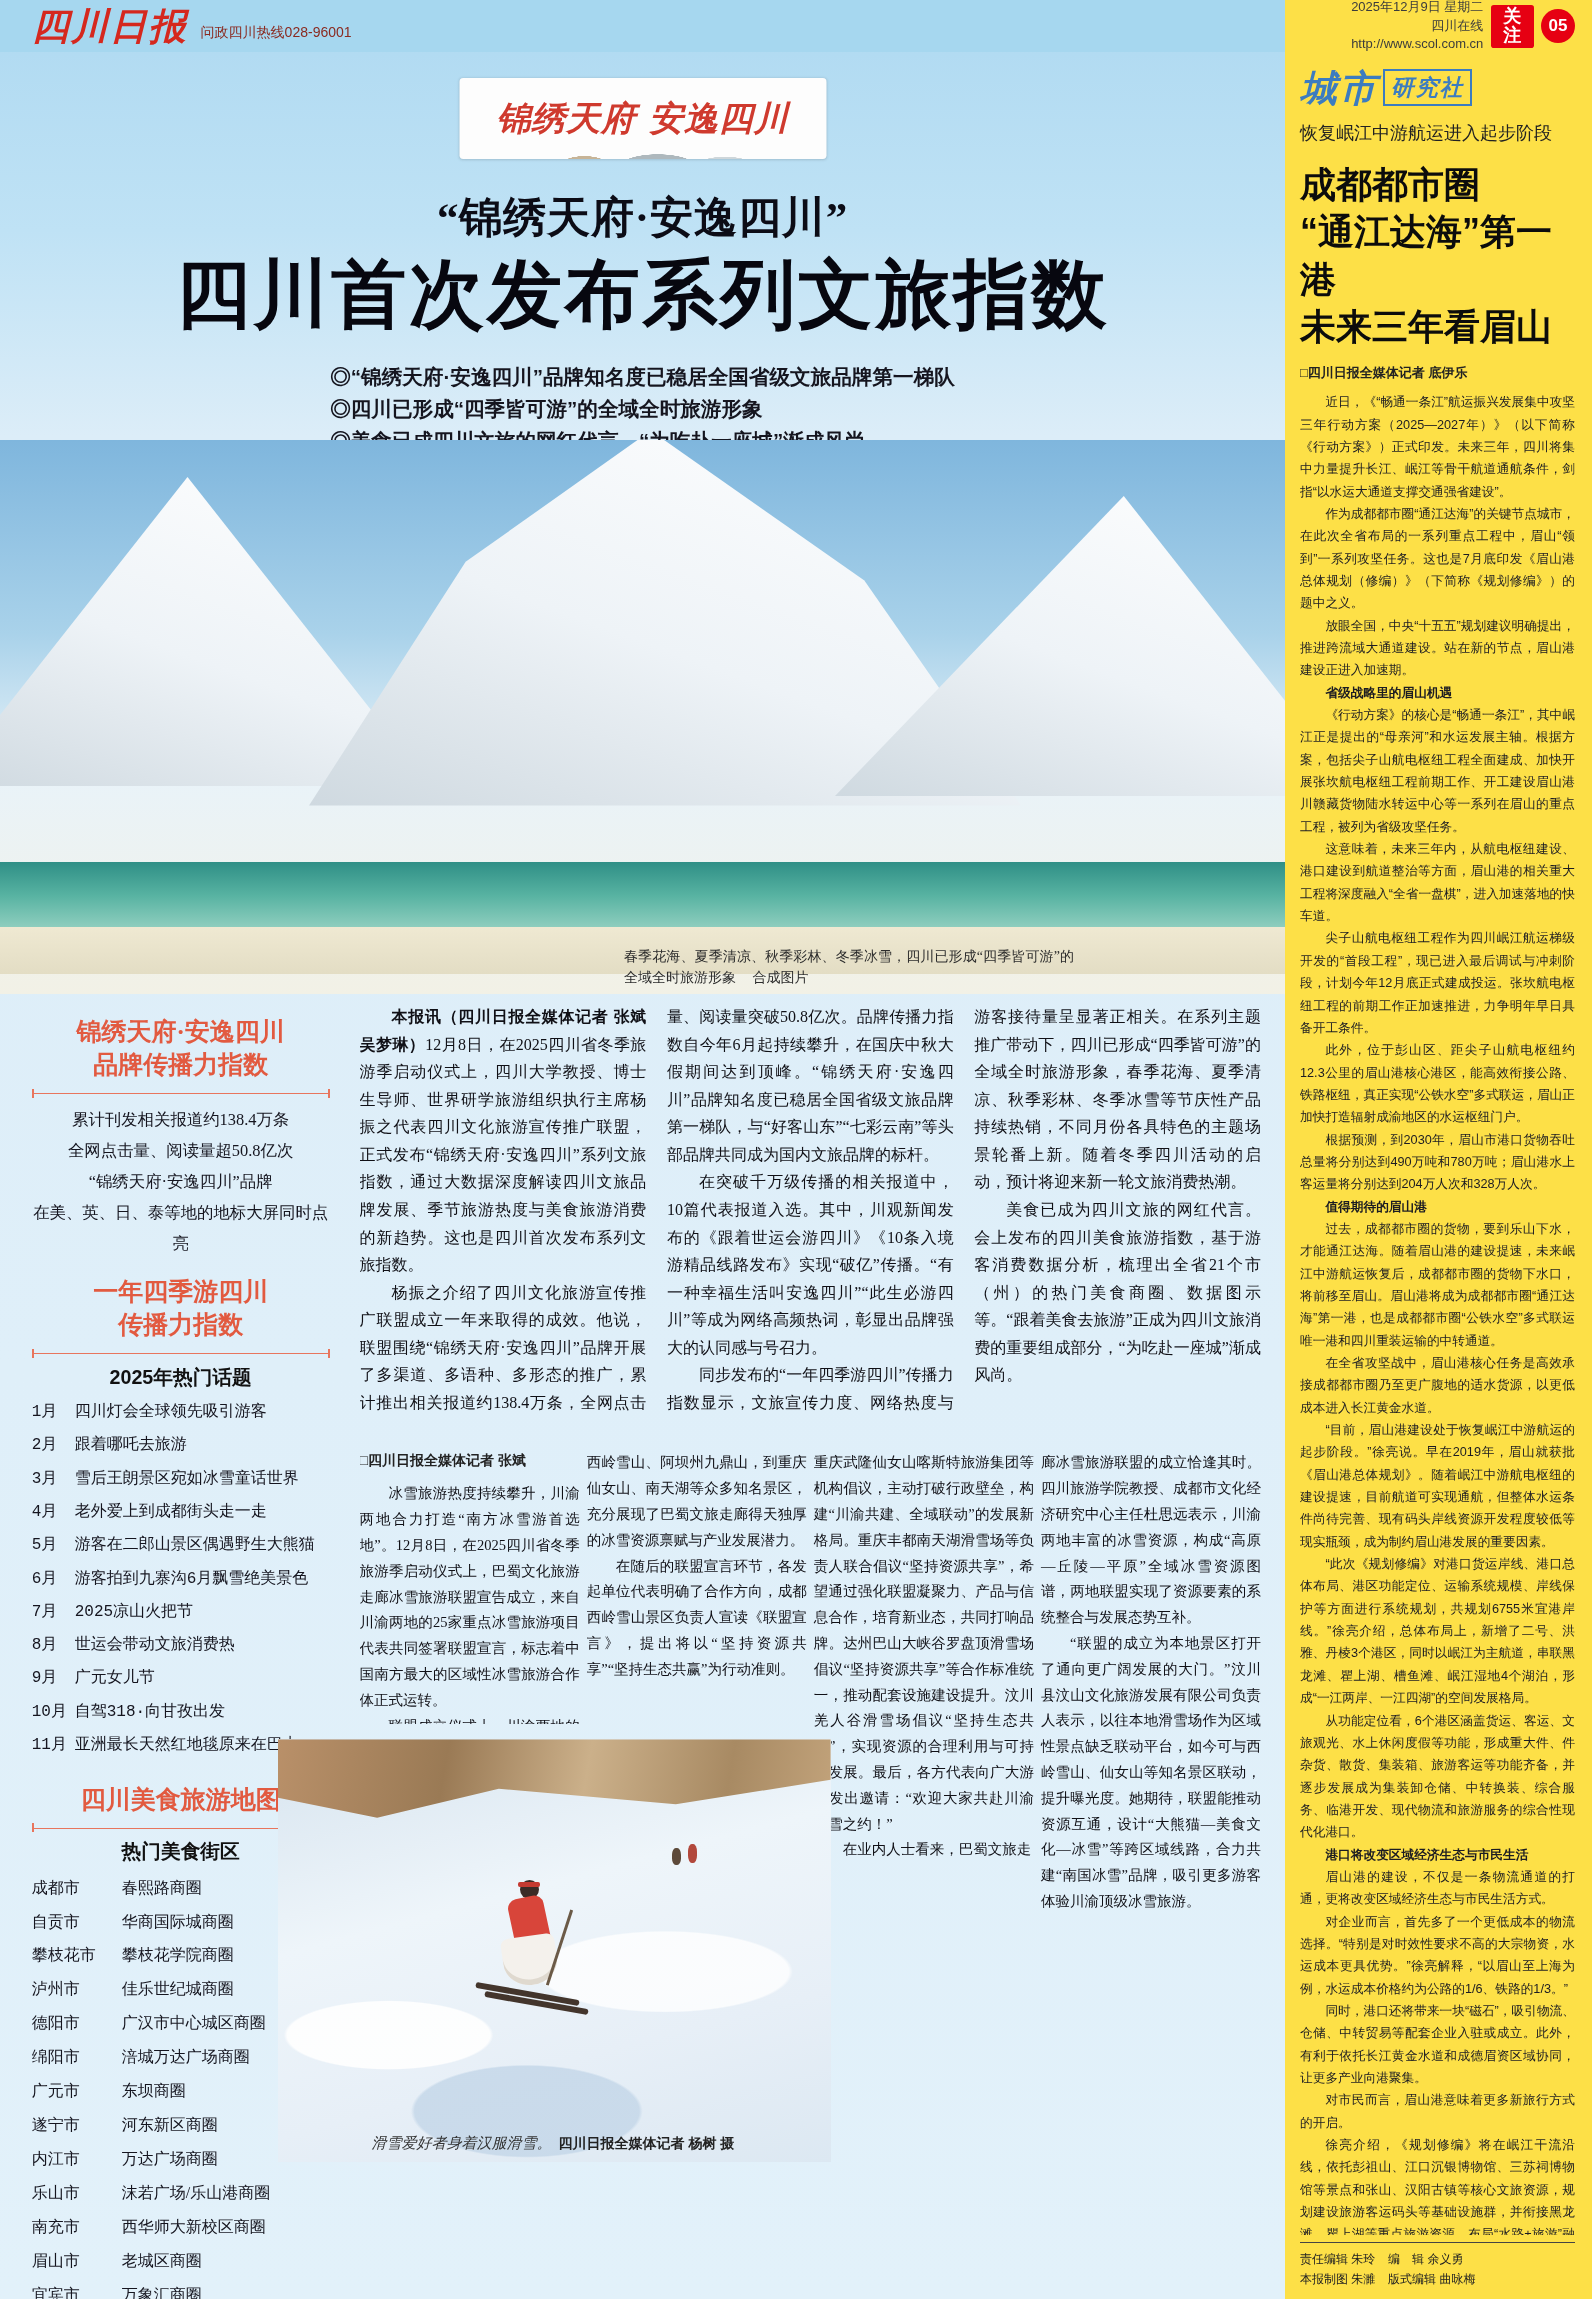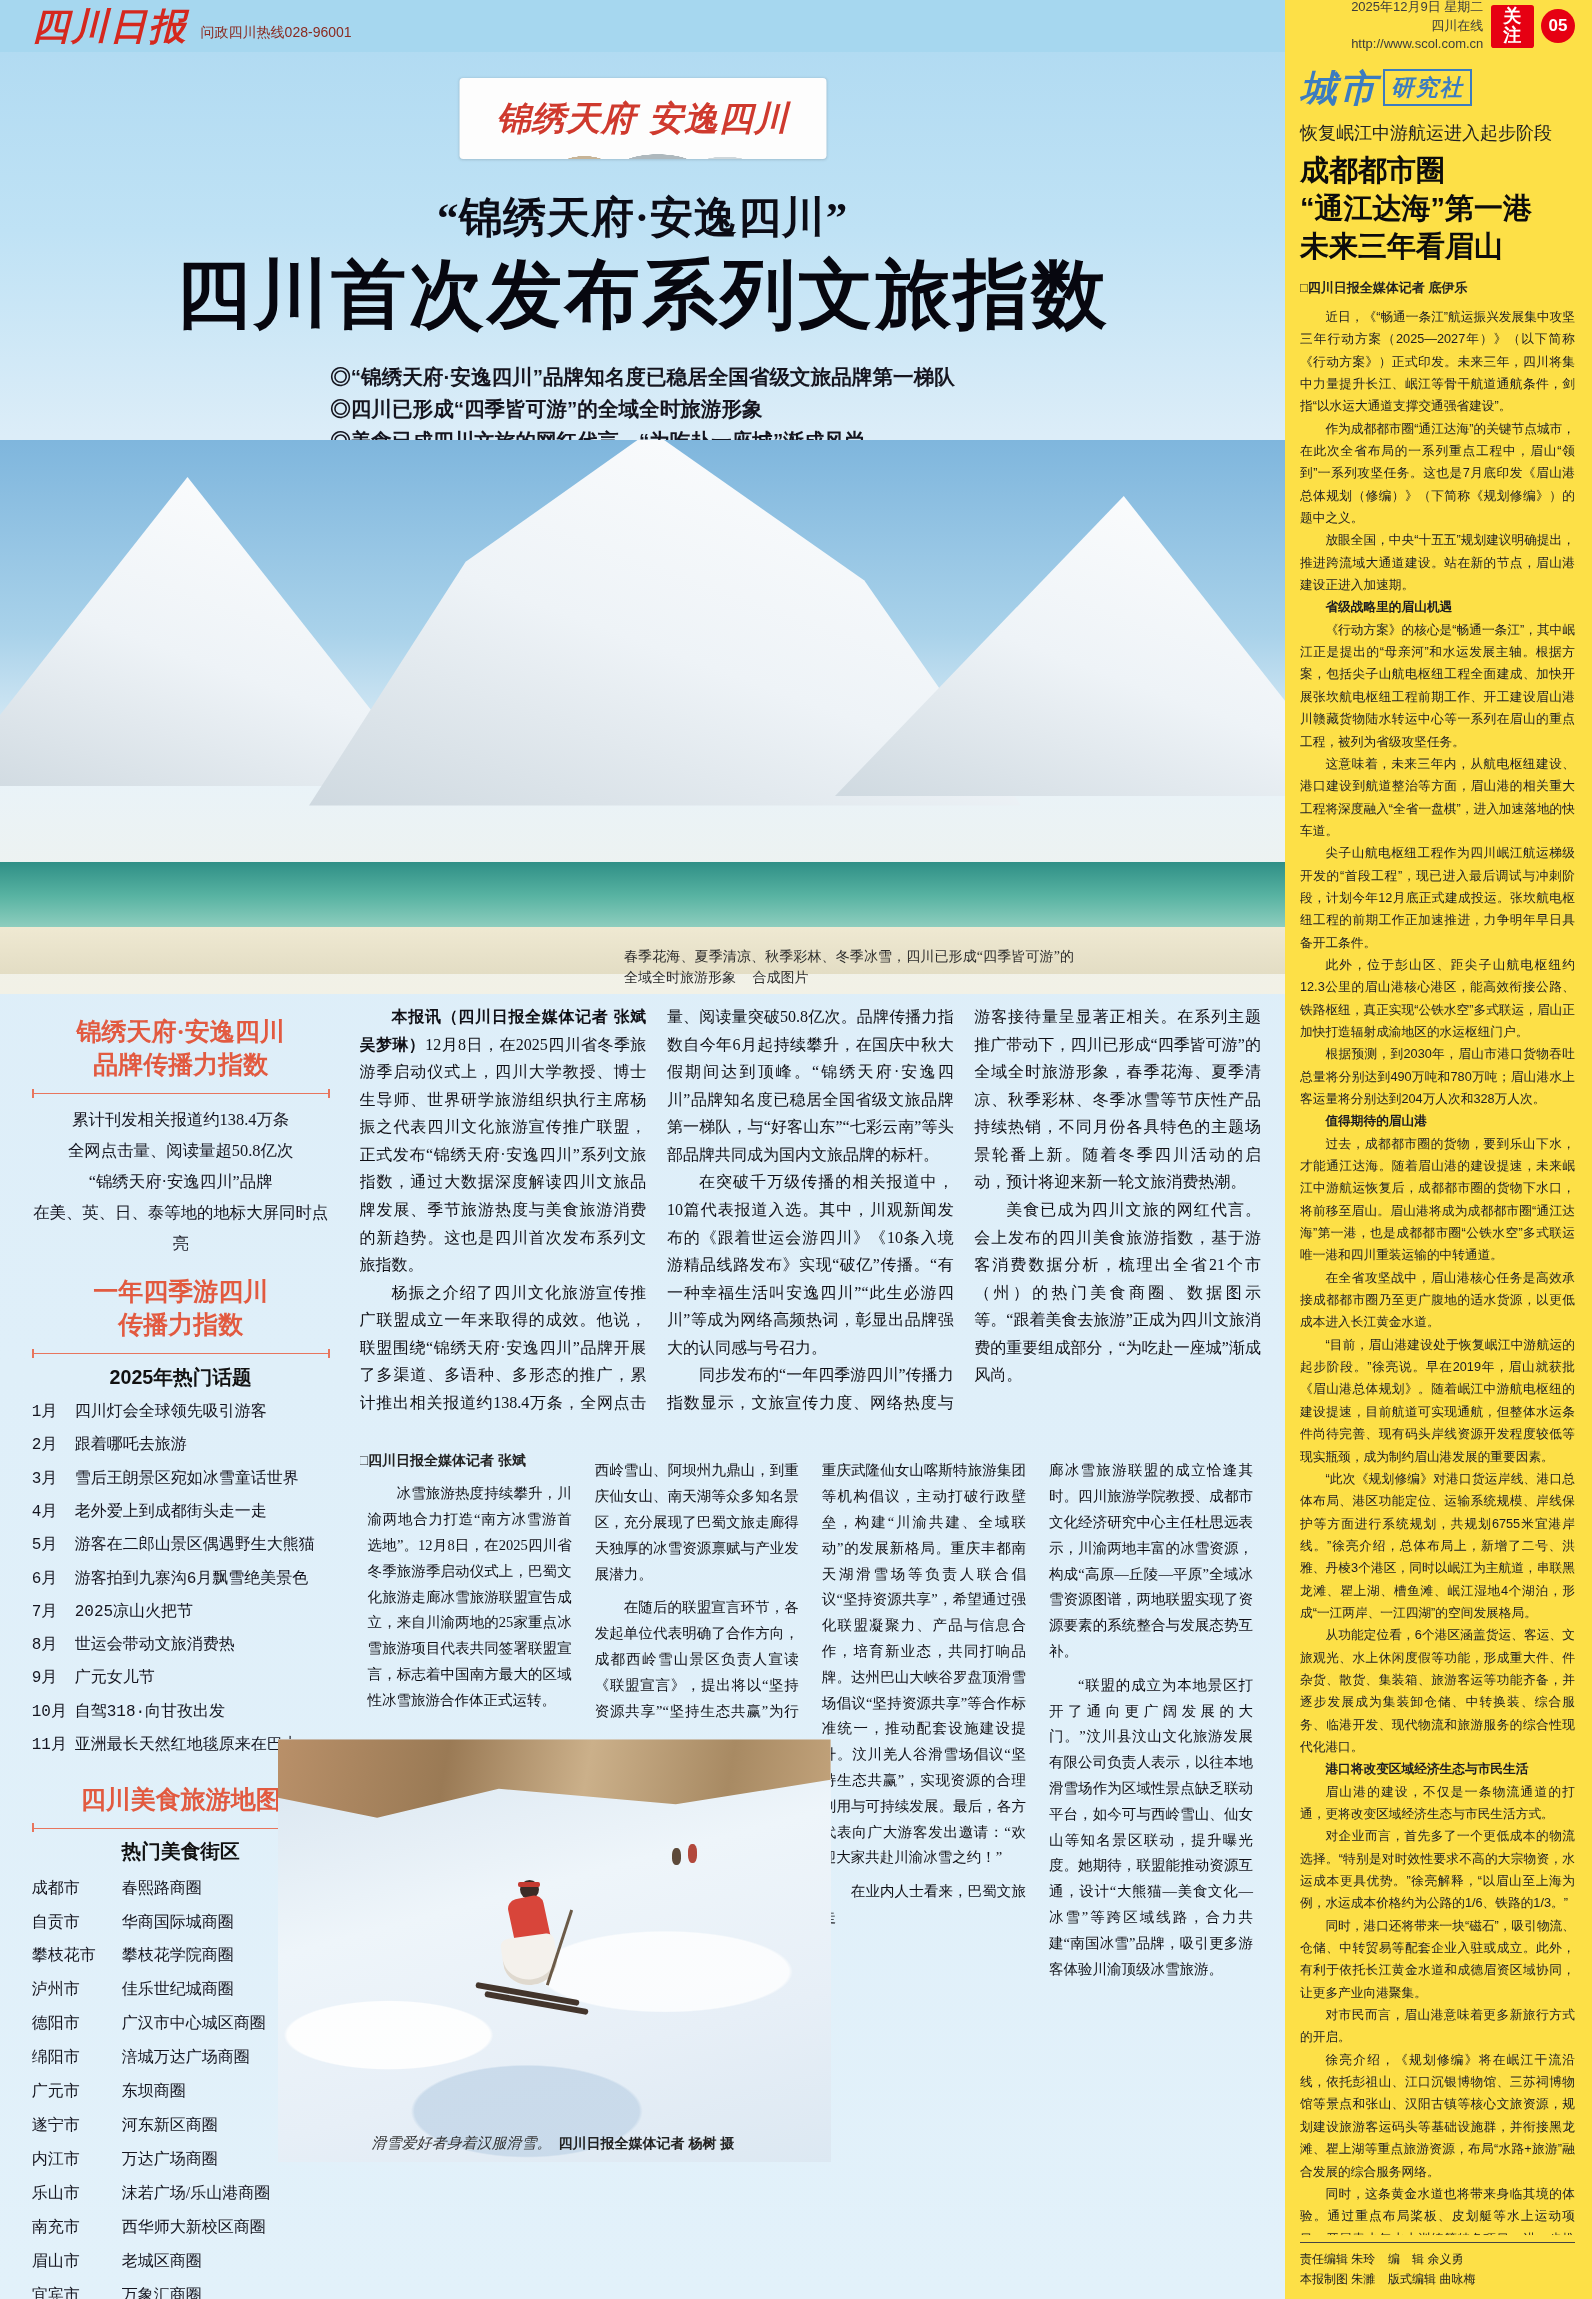--- a/index.html
+++ b/index.html
@@ -82,21 +82,21 @@
   .article1 p{margin:0;text-indent:2em;font-family:"Liberation Serif",serif;
      font-size:16px;line-height:1.72;text-align:justify;color:#101016;}
   .article1 b{font-family:"Liberation Sans",sans-serif;}
   .a2head{text-align:center;font-family:"Liberation Serif",serif;font-weight:bold;color:#0a0a12;
      margin-top:32px;}
   .a2head .h1{font-size:41px;line-height:1.25;}
   .a2head .h2{font-size:41px;line-height:1.25;}
   .a2body{position:relative;display:flex;gap:7px;margin-top:24px;height:712px;}
   .a2col{flex:1;min-width:0;}
   .a2col.short{height:274px;overflow:hidden;}
-  .a2col p{margin:8px;text-indent:2em;font-family:"Liberation Serif",serif;font-size:14.5px;
+  .a2col p{margin:0;text-indent:2em;font-family:"Liberation Serif",serif;font-size:14.5px;
      line-height:1.78;text-align:justify;color:#101016;}
   .a2col p.noind{text-indent:0;}
   .a2byline{font-size:14px;font-weight:bold;color:#222;margin:1.9px 0 11.2px 0;}
   
   .ski-photo{position:absolute;left:-82px;top:289px;width:553px;height:423px;margin:0;overflow:hidden;
      background:linear-gradient(165deg,#d7e4ef 0%,#eef5fa 38%,#e7eff7 70%,#dce8f2 100%);}
   .rockband{position:absolute;left:0;top:0;width:100%;height:112px;
      background:linear-gradient(100deg,#b99069 0%,#9a7a55 30%,#cbb08a 55%,#a88a63 80%,#c3a47c 100%);
      clip-path:polygon(0 0,100% 0,100% 36%,72% 58%,40% 44%,18% 70%,0 52%);}
   .snowglare{position:absolute;inset:0;background:
@@ -128,21 +128,21 @@
   .rp-badge{width:43px;height:43px;background:#e60012;color:#fff;display:flex;flex-direction:column;
      align-items:center;justify-content:center;font-size:18px;font-weight:bold;line-height:1.05;border-radius:2.8px;}
   .rp-pageno{width:34px;height:34px;border-radius:50%;background:#e60012;color:#fff;display:flex;
      align-items:center;justify-content:center;font-size:17px;font-weight:bold;}
   .city-logo{margin-top:17px;display:flex;align-items:flex-end;gap:5.6px;flex:none;}
   .city-logo .c1{font-family:"Liberation Serif",serif;font-weight:bold;font-style:italic;
      color:#3c7cc0;font-size:37px;line-height:.9;letter-spacing:1.9px;}
   .city-logo .c2{border:2.8px solid #3c7cc0;color:#3c7cc0;font-weight:900;font-size:22.5px;
      padding:0.9px 5.6px;letter-spacing:1.9px;font-style:italic;}
   .city-kicker{margin-top:15px;font-size:18px;color:#222;flex:none;}
-  .city-headline{margin-top:6px;font-size:29px;font-weight:900;color:#0c0c0c;line-height:1.32;flex:none;}
+  .city-headline{margin-top:16px;font-size:36px;font-weight:900;color:#0c0c0c;line-height:1.32;flex:none;}
   .city-byline{margin:13px 0 9.4px 0;font-size:13px;font-weight:bold;color:#222;flex:none;}
   .city-body{flex:1;overflow:hidden;}
   .city-body p{margin:0;text-indent:2em;font-size:12.7px;line-height:1.76;text-align:justify;color:#1c1c22;}
   .city-sub{font-size:15px;font-weight:bold;text-align:center;color:#0c0c0c;margin:12px 0 8.4px 0;text-indent:0;}
   .rp-credits{flex:none;border-top:0.9px solid #444;margin-top:7.5px;padding-top:5.6px;
      font-size:12px;color:#222;line-height:1.7;}
   .rp-credits span{margin-right:9.4px;}
 </style>
 </head>
 <body>

